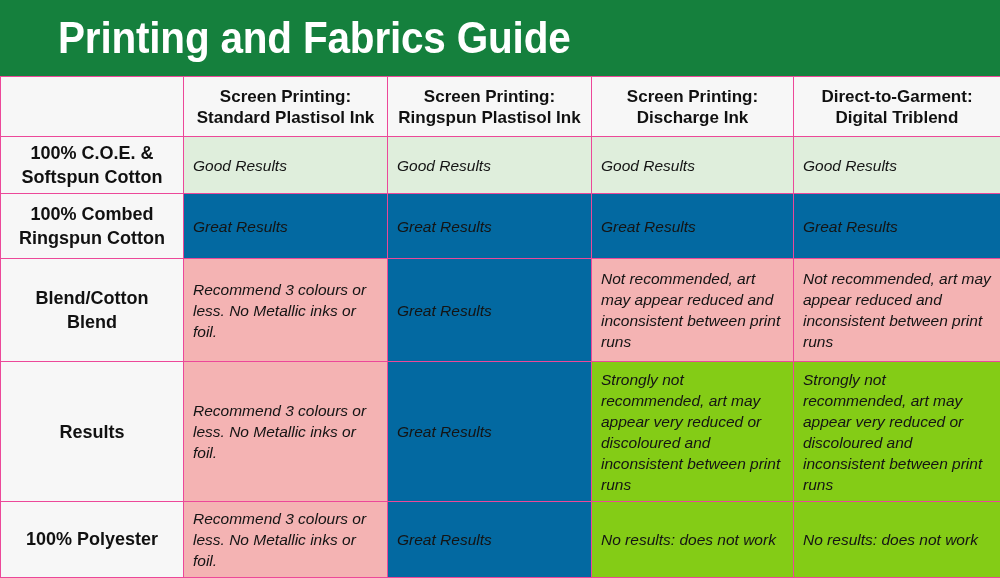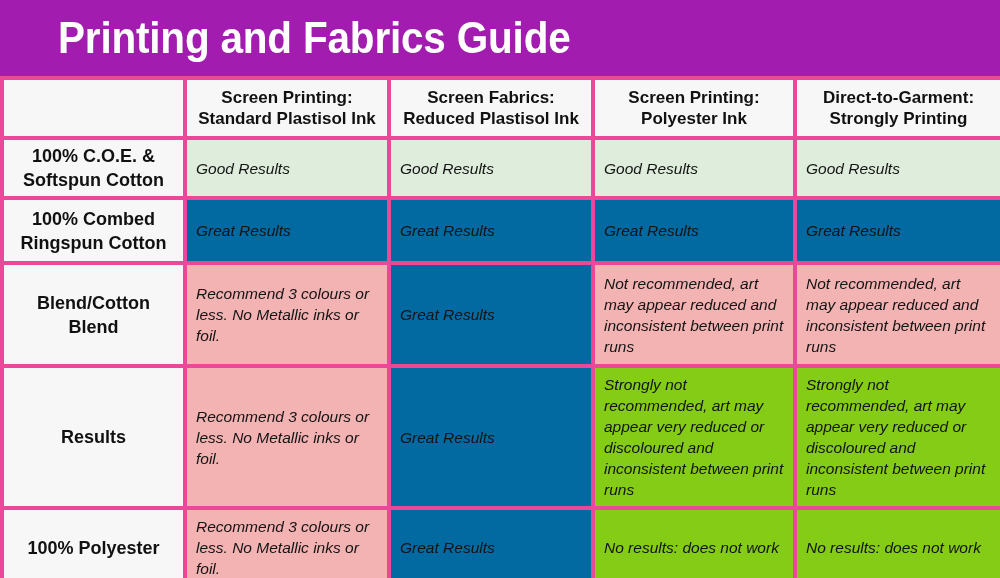--- a/index.html
+++ b/index.html
@@ -24,21 +24,21 @@
     background: #ffffff;
   }
 
   
   .title-bar {
     position: absolute;
     left: 0;
     top: 0;
     width: 1000px;
     height: 76px;
-    background: #a21caf;
+    background: #15803d;
     overflow: hidden;
   }
   .title-text {
     position: absolute;
     left: 58px;
     top: 50%;
     transform: translateY(-50%);
     color: #ffffff;
     font-family: "Liberation Sans Narrow", "Liberation Sans", sans-serif;
     font-weight: bold;
@@ -56,21 +56,21 @@
     position: absolute;
     left: 0;
     top: 76px;
     width: 1000px;
     height: 502px;
     border-collapse: collapse;
     table-layout: fixed;
   }
   .guide-table td,
   .guide-table th {
-    border: 4px solid #ec4899;
+    border: 1px solid #ec4899;
     padding: 0;
     margin: 0;
     vertical-align: middle;
     box-sizing: border-box;
   }
 
   
   col.c-label  { width: 183px; }
   col.c-data   { width: 204px; }
   col.c-data3  { width: 202px; }
@@ -144,23 +144,23 @@
       <col class="c-label">
       <col class="c-data">
       <col class="c-data">
       <col class="c-data3">
       <col class="c-data4">
     </colgroup>
     <thead>
       <tr class="header-row">
         <th class="corner-cell"></th>
         <th class="col-head">Screen Printing: Standard Plastisol Ink</th>
-        <th class="col-head">Screen Fabrics: Reduced Plastisol Ink</th>
-        <th class="col-head">Screen Printing: Polyester Ink</th>
-        <th class="col-head">Direct-to-Garment: Strongly Printing</th>
+        <th class="col-head">Screen Printing: Ringspun Plastisol Ink</th>
+        <th class="col-head">Screen Printing: Discharge Ink</th>
+        <th class="col-head">Direct-to-Garment: Digital Triblend</th>
       </tr>
     </thead>
     <tbody>
       <tr class="r1">
         <td class="row-label">100% C.O.E. &amp; Softspun Cotton</td>
         <td class="data-cell fill-light-green">Good Results</td>
         <td class="data-cell fill-light-green">Good Results</td>
         <td class="data-cell fill-light-green">Good Results</td>
         <td class="data-cell fill-light-green">Good Results</td>
       </tr>

